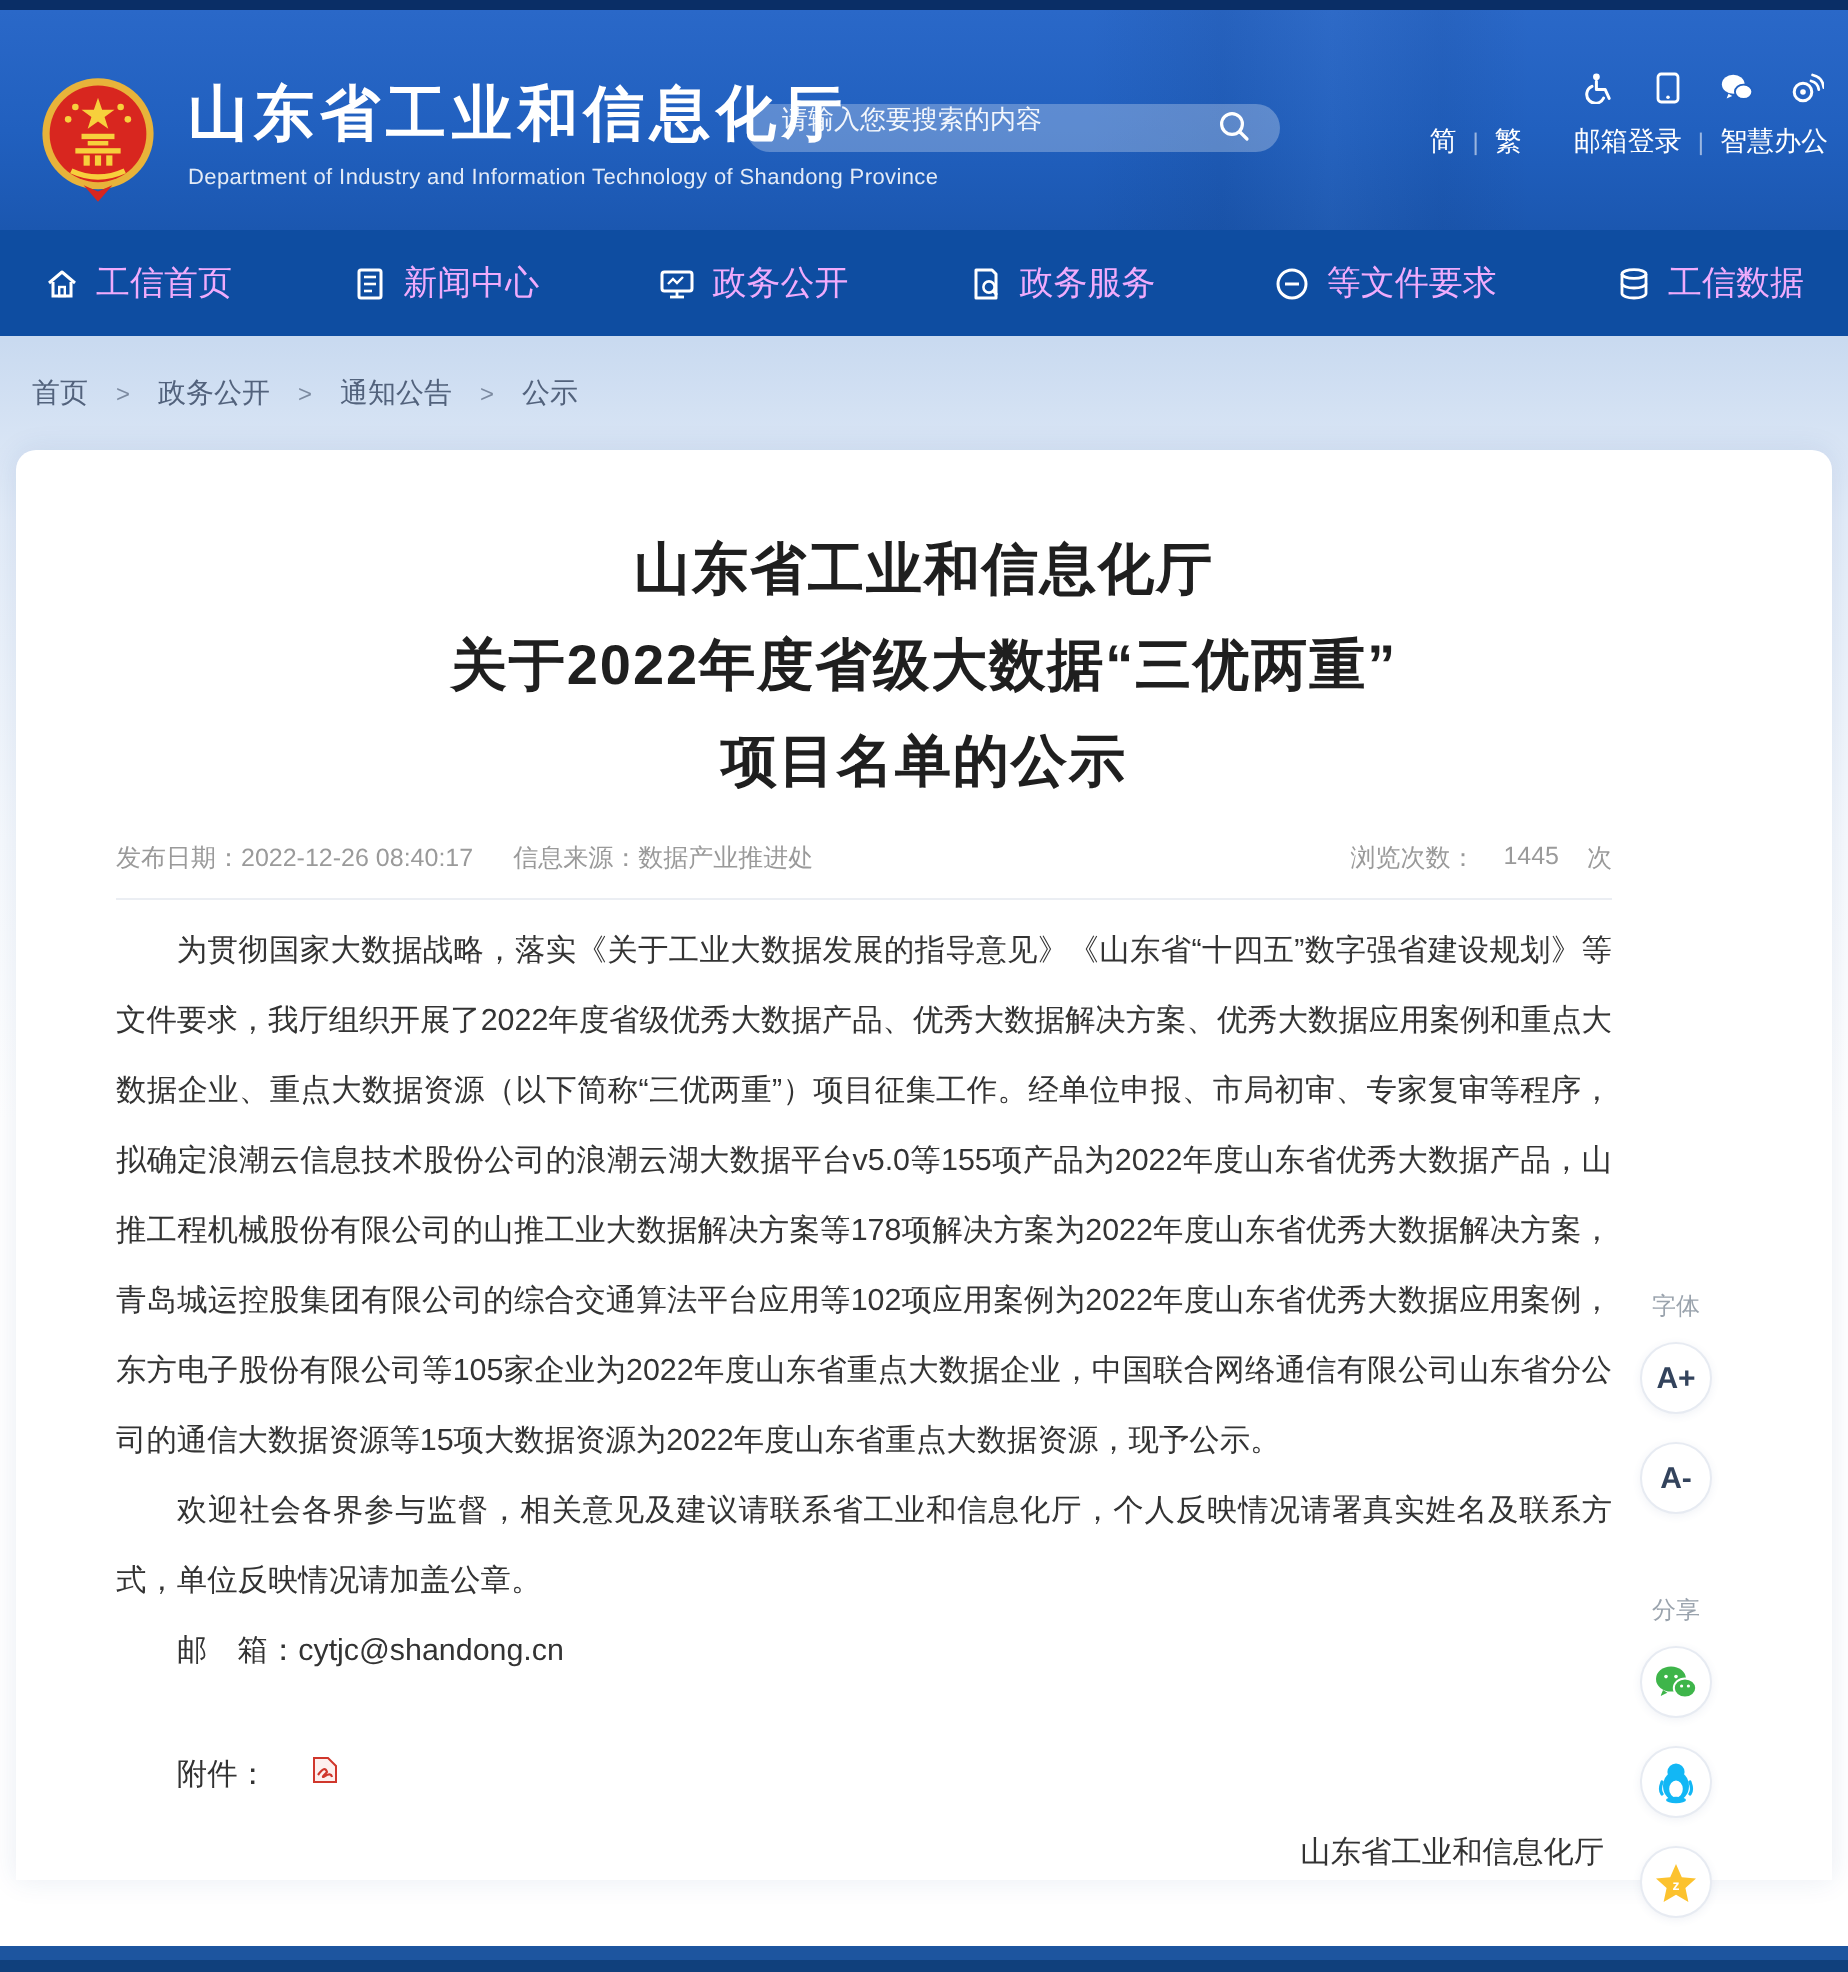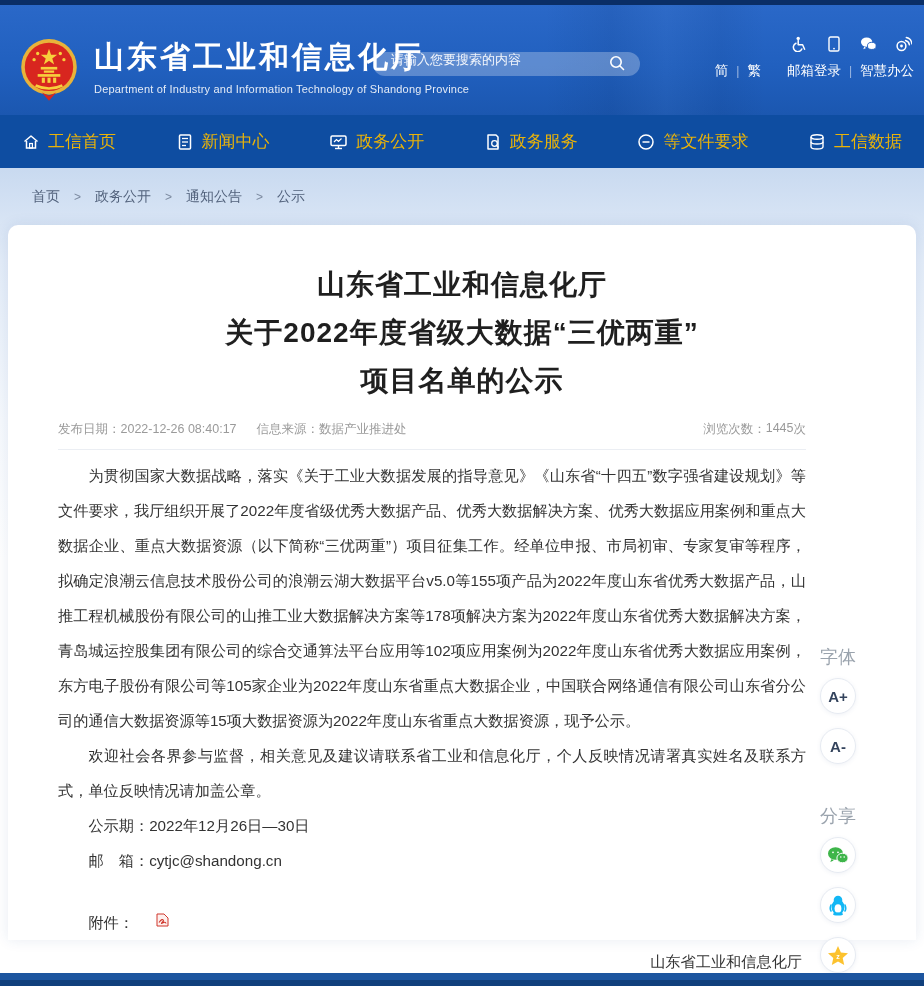--- a/index.html
+++ b/index.html
@@ -29,49 +29,49 @@
   .hdr-icons { display:flex; gap:18px; align-items:center; padding-right:2px; }
   .hdr-icons .ic { width:17px; height:17px; display:flex; align-items:center; justify-content:center; cursor:pointer; }
   .hdr-links { display:flex; align-items:center; gap:8px; font-size:13.5px; white-space:nowrap; }
   .hdr-links .lk { cursor:pointer; }
   .hdr-links .dv { opacity:.55; font-size:12px; }
   .hdr-links .gap { width:10px; }
 
   
   .nav { top:115px; left:0; width:924px; height:53px; background:#0e4da1;
          display:flex; align-items:center; justify-content:space-between; padding:0 22px; }
-  .nav-item { display:flex; align-items:center; gap:8px; color:#eab308; font-size:17px; cursor:pointer; white-space:nowrap; }
-
-  
-  .breadcrumb { top:188px; left:32px; display:flex; align-items:center; gap:14px;
+  .nav-item { display:flex; align-items:center; gap:8px; color:#f0abfc; font-size:17px; cursor:pointer; white-space:nowrap; }
+
+  
+  .breadcrumb { top:188px; left:16px; display:flex; align-items:center; gap:14px;
                 font-size:14px; color:#52627c; }
   .breadcrumb .bc { cursor:pointer; }
   .breadcrumb .sep { color:#7c8aa0; font-size:12px; }
 
   
   .card { top:225px; left:8px; width:908px; height:715px; background:#fff;
           border-radius:10px 10px 0 0; box-shadow:0 0 14px rgba(30,70,140,.10); }
   .art-title { margin:36px 60px 0; text-align:center; font-size:28px; font-weight:700;
                color:#1f1f1f; line-height:48px; letter-spacing:1px; }
   .meta { margin:16px 110px 0 50px; display:flex; align-items:center; font-size:12.5px;
           color:#9a9a9a; border-bottom:1px solid #ebeef3; padding-bottom:11px; }
   .meta .m-gap { width:20px; }
-  .meta .right { margin-left:auto; display:flex; }
+  .meta .right { margin-left:auto; display:flex; gap:14px; }
   .content { margin:8px 110px 0 50px; width:748px; font-size:15.2px; color:#333;
              line-height:35px; text-align:justify; }
   .content p { text-indent:2em; }
   .info-line { text-indent:2em; }
   .attach { margin-top:27px; display:flex; align-items:center; text-indent:0;gap:16px; }
   .attach .pdf-ic { margin:0 4px 6px 6px; }
   .attach .file { cursor:pointer; color:#333; }
   .signature { margin-top:4px; text-align:right; line-height:35px; color:#333; padding-right:4px; }
 
   
   .rail { top:420px; right:50px; width:56px; display:flex; flex-direction:column; align-items:center; }
-  .rail .lbl { font-size:18px; color:#9aa3ad; margin-bottom:9px; }
+  .rail .lbl { font-size:12px; color:#9aa3ad; margin-bottom:9px; }
   .rail .sect { margin-top:26px; }
   .circle { width:36px; height:36px; border-radius:50%; background:#fff; border:1px solid #e7ebf2;
             box-shadow:0 1px 4px rgba(60,90,140,.08); display:flex; align-items:center; justify-content:center;
             margin-bottom:14px; cursor:pointer; font-weight:700; color:#33435c; font-size:15px; }
 
   
   .footbar { bottom:0; left:0; width:924px; height:13px;
              background:linear-gradient(180deg,#1d559f 0%,#1d559f 55%,#10407c 55%,#10407c 100%); }
 </style>
 </head>
@@ -237,21 +237,20 @@
       <span class="right">
         <span>浏览次数：</span>
         <span>1445</span>
         <span>次</span>
       </span>
     </div>
 
     <div class="content">
       <p>为贯彻国家大数据战略，落实《关于工业大数据发展的指导意见》《山东省“十四五”数字强省建设规划》等文件要求，我厅组织开展了2022年度省级优秀大数据产品、优秀大数据解决方案、优秀大数据应用案例和重点大数据企业、重点大数据资源（以下简称“三优两重”）项目征集工作。经单位申报、市局初审、专家复审等程序，拟确定浪潮云信息技术股份公司的浪潮云湖大数据平台v5.0等155项产品为2022年度山东省优秀大数据产品，山推工程机械股份有限公司的山推工业大数据解决方案等178项解决方案为2022年度山东省优秀大数据解决方案，青岛城运控股集团有限公司的综合交通算法平台应用等102项应用案例为2022年度山东省优秀大数据应用案例，东方电子股份有限公司等105家企业为2022年度山东省重点大数据企业，中国联合网络通信有限公司山东省分公司的通信大数据资源等15项大数据资源为2022年度山东省重点大数据资源，现予公示。</p>
       <p>欢迎社会各界参与监督，相关意见及建议请联系省工业和信息化厅，个人反映情况请署真实姓名及联系方式，单位反映情况请加盖公章。</p>
-      <div class="info-line">公示期：2022年12月26日—30日</div>
       <div class="info-line">邮　箱：cytjc@shandong.cn</div>
 
       <div class="attach">
         <span style="margin-left:2em">附件：</span>
         <svg class="pdf-ic" width="13" height="14" viewBox="0 0 13 14">
           <path d="M1 1 h7 l4 4 v8 h-11 z" fill="#fdf0ee" stroke="#d0372c" stroke-width="1"></path>
           <path d="M3 9.5 q3.5 -5 4.5 -1.5 q-3.5 3.5 -1 2 q3 -1.8 3.5 .5" fill="none" stroke="#d0372c" stroke-width="1.1"></path>
         </svg>
       </div>
 

